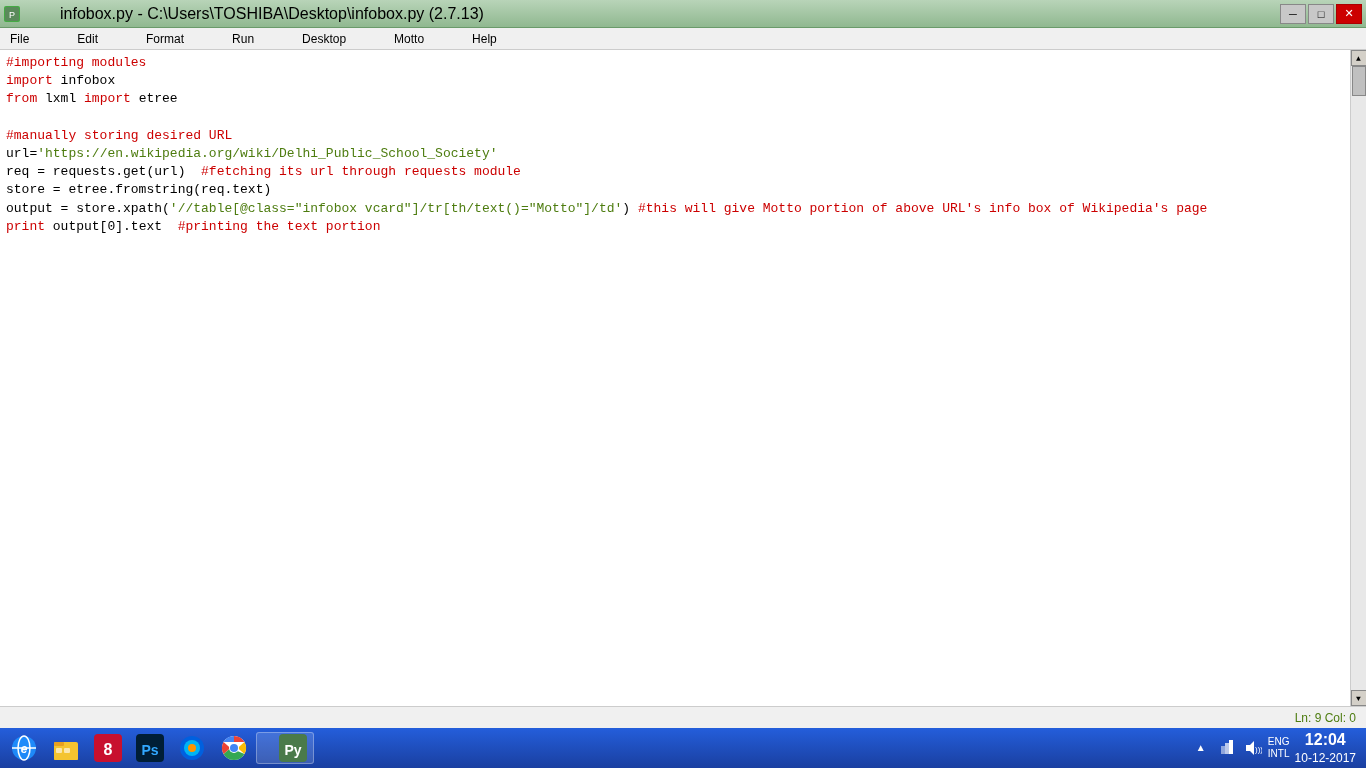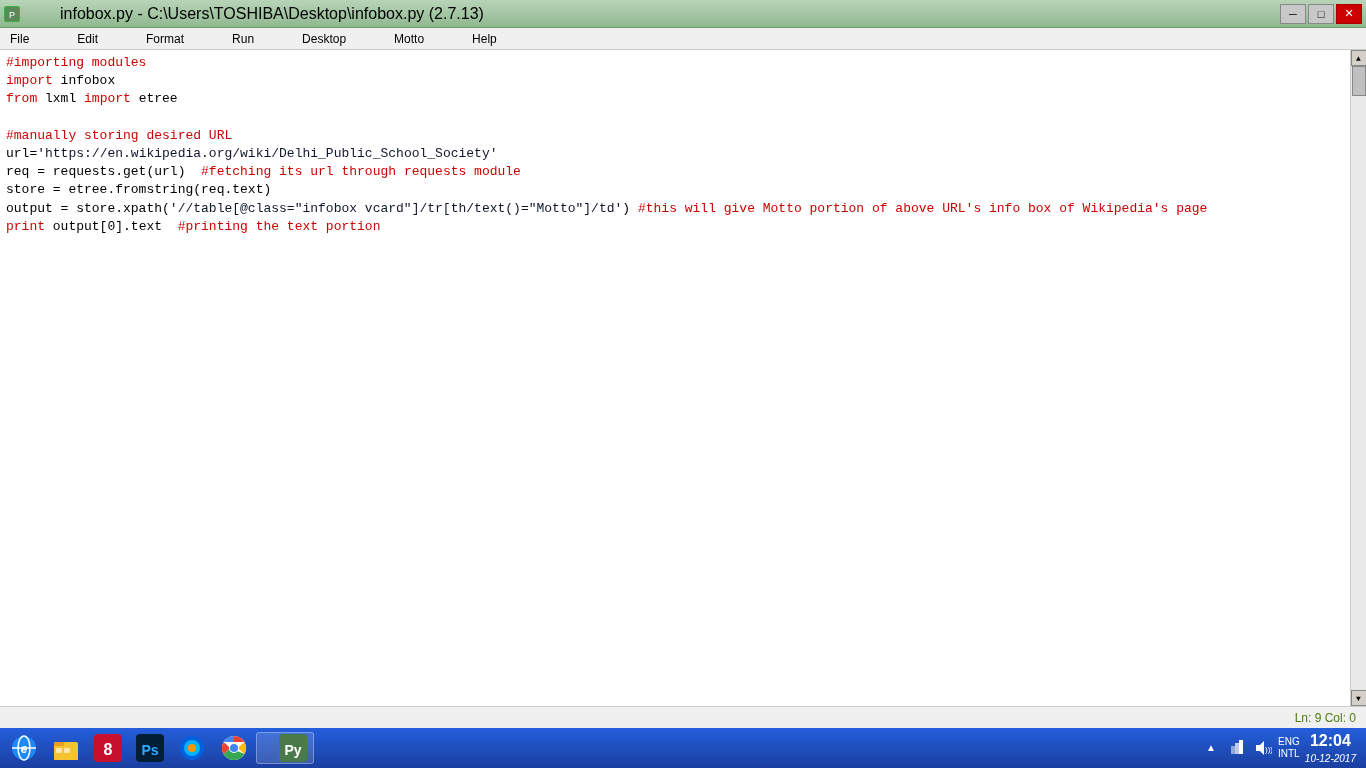--- a/index.html
+++ b/index.html
@@ -186,25 +186,25 @@
       align-items: center;
       justify-content: center;
       font-size: 14px;
       cursor: pointer;
     }
     .tray-time {
       text-align: center;
       line-height: 1.3;
     }
     .tray-time .time { font-size: 16px; font-weight: bold; }
-    .tray-time .date { font-size: 10px; font-style: italic; }
+    .tray-time .date { font-size: 12px; }
 
     
     .kw-red { color: #cc0000; }
-    .str-green { color: #0f172a; }
+    .str-green { color: #4d7c0f; }
     .comment-red { color: #cc0000; }
     .text-black { color: #000000; }
   </style>
 </head>
 <body>
 
 <div class="title-bar">
   <div class="title-bar-left">
     <div class="title-icon">
       <svg width="14" height="14" viewBox="0 0 14 14">

